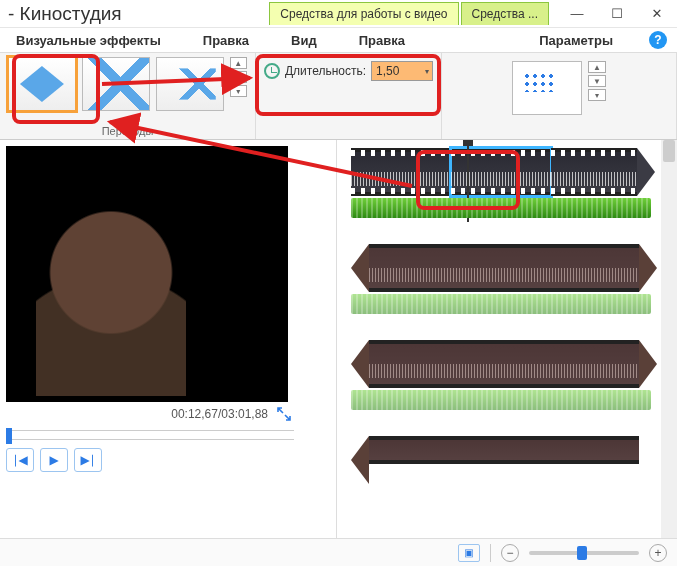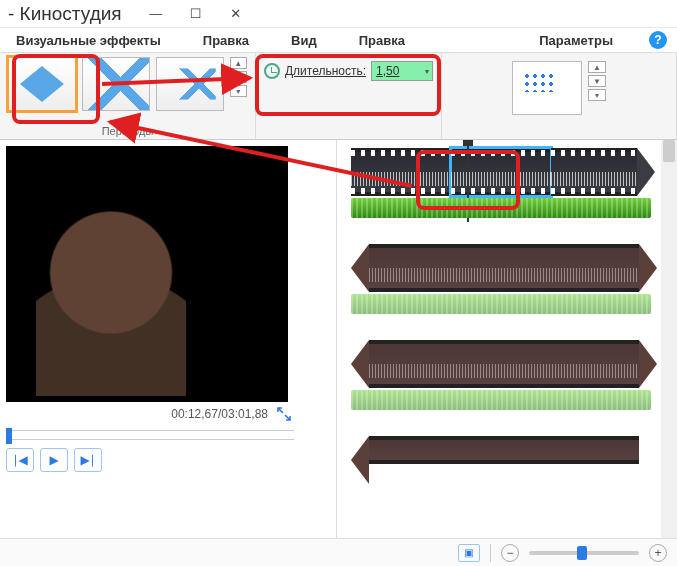--- a/index.html
+++ b/index.html
@@ -30,24 +30,24 @@
   .trans-thumb.sel { outline: 3px solid #f7a13a; outline-offset: -1px; }
   .diamond { width: 44px; height: 36px; background: #5aa7e8; transform: rotate(0deg); clip-path: polygon(50% 0, 100% 50%, 50% 100%, 0 50%); }
   .trans-thumb .x1 { position: absolute; inset: 0; }
   .x1::before, .x1::after { content: ""; position: absolute; inset: 0; }
   .x1::before { background: linear-gradient(135deg, transparent 48%, #5aa7e8 48% 60%, transparent 60%); }
   .x1::after  { background: linear-gradient(45deg,  transparent 48%, #5aa7e8 48% 60%, transparent 60%); }
   .ud-arrows { width: 18px; display: flex; flex-direction: column; gap: 2px; }
   .ud { height: 12px; border: 1px solid #aaa; background: #fff; font-size: 8px; display: flex; align-items: center; justify-content: center; color: #666; }
 
   .duration-group { width: 186px; }
-  .dur-row { display: flex; align-items: center; gap: 5px; margin-top: 4px; font-size: 12px; text-decoration: underline; }
+  .dur-row { display: flex; align-items: center; gap: 5px; margin-top: 4px; font-size: 12px; }
   .clockicon { width: 16px; height: 16px; border: 2px solid #4a8; border-radius: 50%; position: relative; }
   .clockicon::after { content: ""; position: absolute; left: 50%; top: 50%; width: 5px; height: 5px; border-left: 1px solid #4a8; border-bottom: 1px solid #4a8; transform: translate(-1px,-4px); }
-  .dur-input { width: 62px; height: 20px; border: 1px solid #999; background: #86efac; display: flex; align-items: center; padding: 0 4px; position: relative; }
+  .dur-input { width: 62px; height: 20px; border: 1px solid #999; background: #fdba74; display: flex; align-items: center; padding: 0 4px; position: relative; }
   .dur-input .dd { position: absolute; right: 3px; font-size: 8px; color: #555; }
   .applyicon { width: 16px; height: 16px; border: 1px solid #7a7; background: radial-gradient(circle at 30% 30%, #fff, #ccc); border-radius: 2px; position: relative; }
 
   .panzoom-group { flex: 1; display: flex; flex-direction: column; align-items: center; }
   .pz-row { display: flex; gap: 6px; margin-top: 4px; align-items: flex-start; }
   .pz-thumb { width: 70px; height: 54px; border: 1px solid #bbb; background: #fff; position: relative; }
   .pz-thumb .dots { position: absolute; left: 10px; top: 10px; width: 34px; height: 20px; background: radial-gradient(#2c7be5 2px, transparent 2px); background-size: 8px 8px; }
 
   
   .main { display: flex; height: calc(566px - 28px - 24px - 88px - 28px); gap: 36px; }
@@ -92,20 +92,24 @@
   .viewbtn { width: 22px; height: 18px; border: 1px solid #9cc5f0; border-radius: 2px; display: flex; align-items: center; justify-content: center; color: #2c7be5; font-size: 10px; }
   .zoom-slider { width: 110px; height: 4px; background: #ccc; position: relative; border-radius: 2px; }
   .zoom-slider .knob { position: absolute; top: -5px; left: 48px; width: 10px; height: 14px; background: #2c7be5; border-radius: 2px; }
   .zoom-btn { width: 18px; height: 18px; border: 1px solid #aaa; border-radius: 50%; display: flex; align-items: center; justify-content: center; color: #555; }
 </style>
 </head>
 <body>
 
 <div class="titlebar">
   <span class="title">- Киностудия</span>
+  <div class="tool-tabs">
+    <div class="tool-tab">Средства для работы с видео</div>
+    <div class="tool-tab g">Средства ...</div>
+  </div>
   <div class="win-controls">
     <div class="win-btn">—</div>
     <div class="win-btn">☐</div>
     <div class="win-btn close">✕</div>
   </div>
 </div>
 
 <div class="menurow">
   <span class="mnu">Визуальные эффекты</span>
   <span class="mnu">Правка</span>

